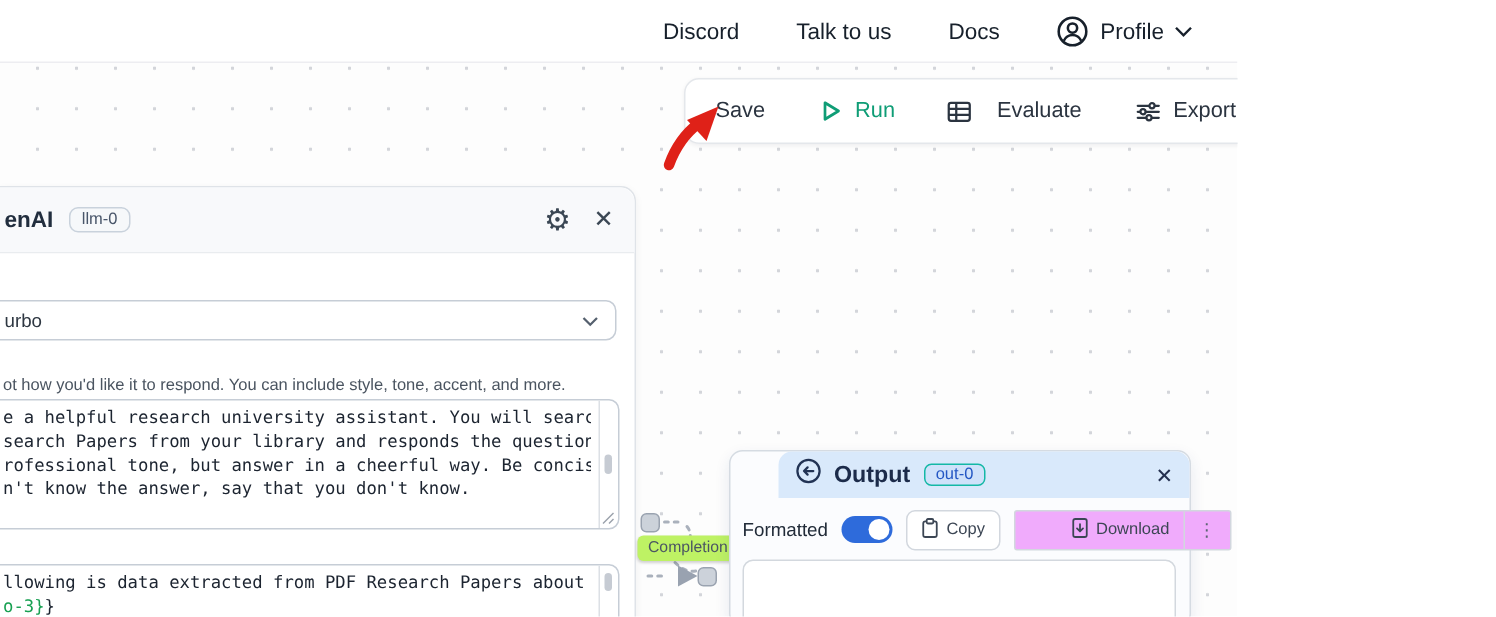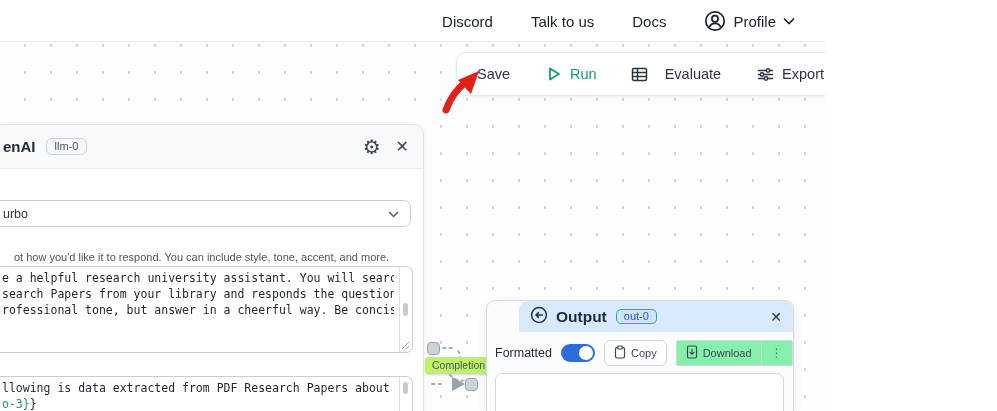--- a/index.html
+++ b/index.html
@@ -43,21 +43,21 @@
   .llm-title { font-size:15px; font-weight:700; color:#222e3e; }
   .llm-badge { margin-left:10px; font-size:11px; color:#49566a; border:1px solid #c9d2dc; background:#f6f8fa; border-radius:6px; padding:1px 8px 2px; }
   .spacer { flex:1; }
   .gear { font-size:20px; color:#3b4754; line-height:1; cursor:pointer; }
   .xclose { font-size:16px; color:#3b4754; line-height:1; margin-left:15px; cursor:pointer; }
 
   .model-select { position:absolute; left:-8px; top:75px; width:419px; height:27px; border:1px solid #c6cdd6; border-radius:7px;
     background:#fff; display:flex; align-items:center; font-size:12.5px; color:#2e3742; padding-left:10px; cursor:pointer; }
   .model-select svg { position:absolute; right:11px; top:10px; }
 
-  .hint { position:absolute; left:14px; top:126px; width:414px; font-size:11px; color:#4a5460; white-space:nowrap; overflow:hidden; }
+  .hint { position:absolute; left:2px; top:126px; width:414px; font-size:11px; color:#4a5460; white-space:nowrap; overflow:hidden; }
 
   .ta { position:absolute; left:-8px; width:421px; border:1px solid #c6cdd6; border-radius:7px; background:#fff;
     font-family:"DejaVu Sans Mono", monospace; font-size:11.5px; line-height:15.8px; color:#1c2430; padding:4px 18px 4px 9px; overflow:hidden; }
   .ta-line { white-space:nowrap; overflow:hidden; }
   .ta1 { top:141px; height:87px; }
   .ta2 { top:251px; height:62px; }
   .green { color:#18a052; }
   .track { position:absolute; right:0; top:0; bottom:0; width:13px; border-left:1px solid #dce0e5; }
   .thumb { position:absolute; left:3px; width:5px; background:#c6cbd3; border-radius:3px; }
   .thumb1 { top:36px; height:13px; }
@@ -79,21 +79,21 @@
   .out-header { height:31px; background:#d9e9fb; border-radius:9px 9px 0 0; display:flex; align-items:center; padding:0 11px;margin-left:32px; }
   .out-title { font-size:15.5px; font-weight:700; color:#1c2b4a; margin-left:8px; }
   .out-badge { margin-left:9px; font-size:11px; color:#2457c4; background:#cfe2fa; border:1px solid #14b8a6; border-radius:5px; padding:0 7px 1px; }
   .out-close { font-size:14px; color:#243050; cursor:pointer; line-height:1; }
   .out-row { display:flex; align-items:center; height:30px; margin:6px 8px 1px; gap:9px; }
   .fmt-label { font-size:12.5px; color:#212b38; }
   .toggle { width:34px; height:18px; border-radius:9px; background:#2e6bdb; position:relative; cursor:pointer; flex:none; }
   .toggle .knob { position:absolute; right:2px; top:2px; width:14px; height:14px; border-radius:50%; background:#fff; }
   .obtn { display:inline-flex; align-items:center; gap:5px; font-size:11px; color:#3c4654; background:#fff;
     border:1px solid #d2d7de; border-radius:6px; padding:4px 9px; cursor:pointer; font-family:inherit; }
-  .ogroup { display:inline-flex; align-items:stretch; border:1px solid #d2d7de; border-radius:2px; background:#86efac; }
+  .ogroup { display:inline-flex; align-items:stretch; border:1px solid #d2d7de; border-radius:2px; background:#f0abfc;padding-left:28px; }
   .oseg { display:inline-flex; align-items:center; gap:5px; font-size:11px; color:#3c4654; padding:4px 9px; cursor:pointer; background:none; border:none; font-family:inherit; }
   .oseg + .oseg { border-left:1px solid #d2d7de; }
   .dots { font-size:12px; color:#5a6472; }
   .out-content { position:absolute; left:8px; right:9px; top:72px; height:46px; background:#fff; border:1px solid #d3d8de; border-radius:7px; }
 </style>
 </head>
 <body>
 
 <div id="stage">
 
@@ -203,20 +203,21 @@
           <polyline points="1,1 5.5,5.5 10,1"></polyline>
         </svg>
     </div>
 
     <div class="hint">ot how you'd like it to respond. You can include style, tone, accent, and more.</div>
 
     <div class="ta ta1">
       <div class="ta-line">e a helpful research university assistant. You will search in</div>
       <div class="ta-line">search Papers from your library and responds the questions. You</div>
       <div class="ta-line">rofessional tone, but answer in a cheerful way. Be concise. If</div>
+      <div class="ta-line">n't know the answer, say that you don't know.</div>
       <div class="track">
           <div class="thumb thumb1"></div>
         </div>
       <svg class="resize" width="9" height="9" viewBox="0 0 9 9" stroke="#9aa1ab" stroke-width="1">
           <line x1="8" y1="1" x2="1" y2="8"></line>
           <line x1="8" y1="5" x2="5" y2="8"></line>
         </svg>
     </div>
 
     <div class="ta ta2">

